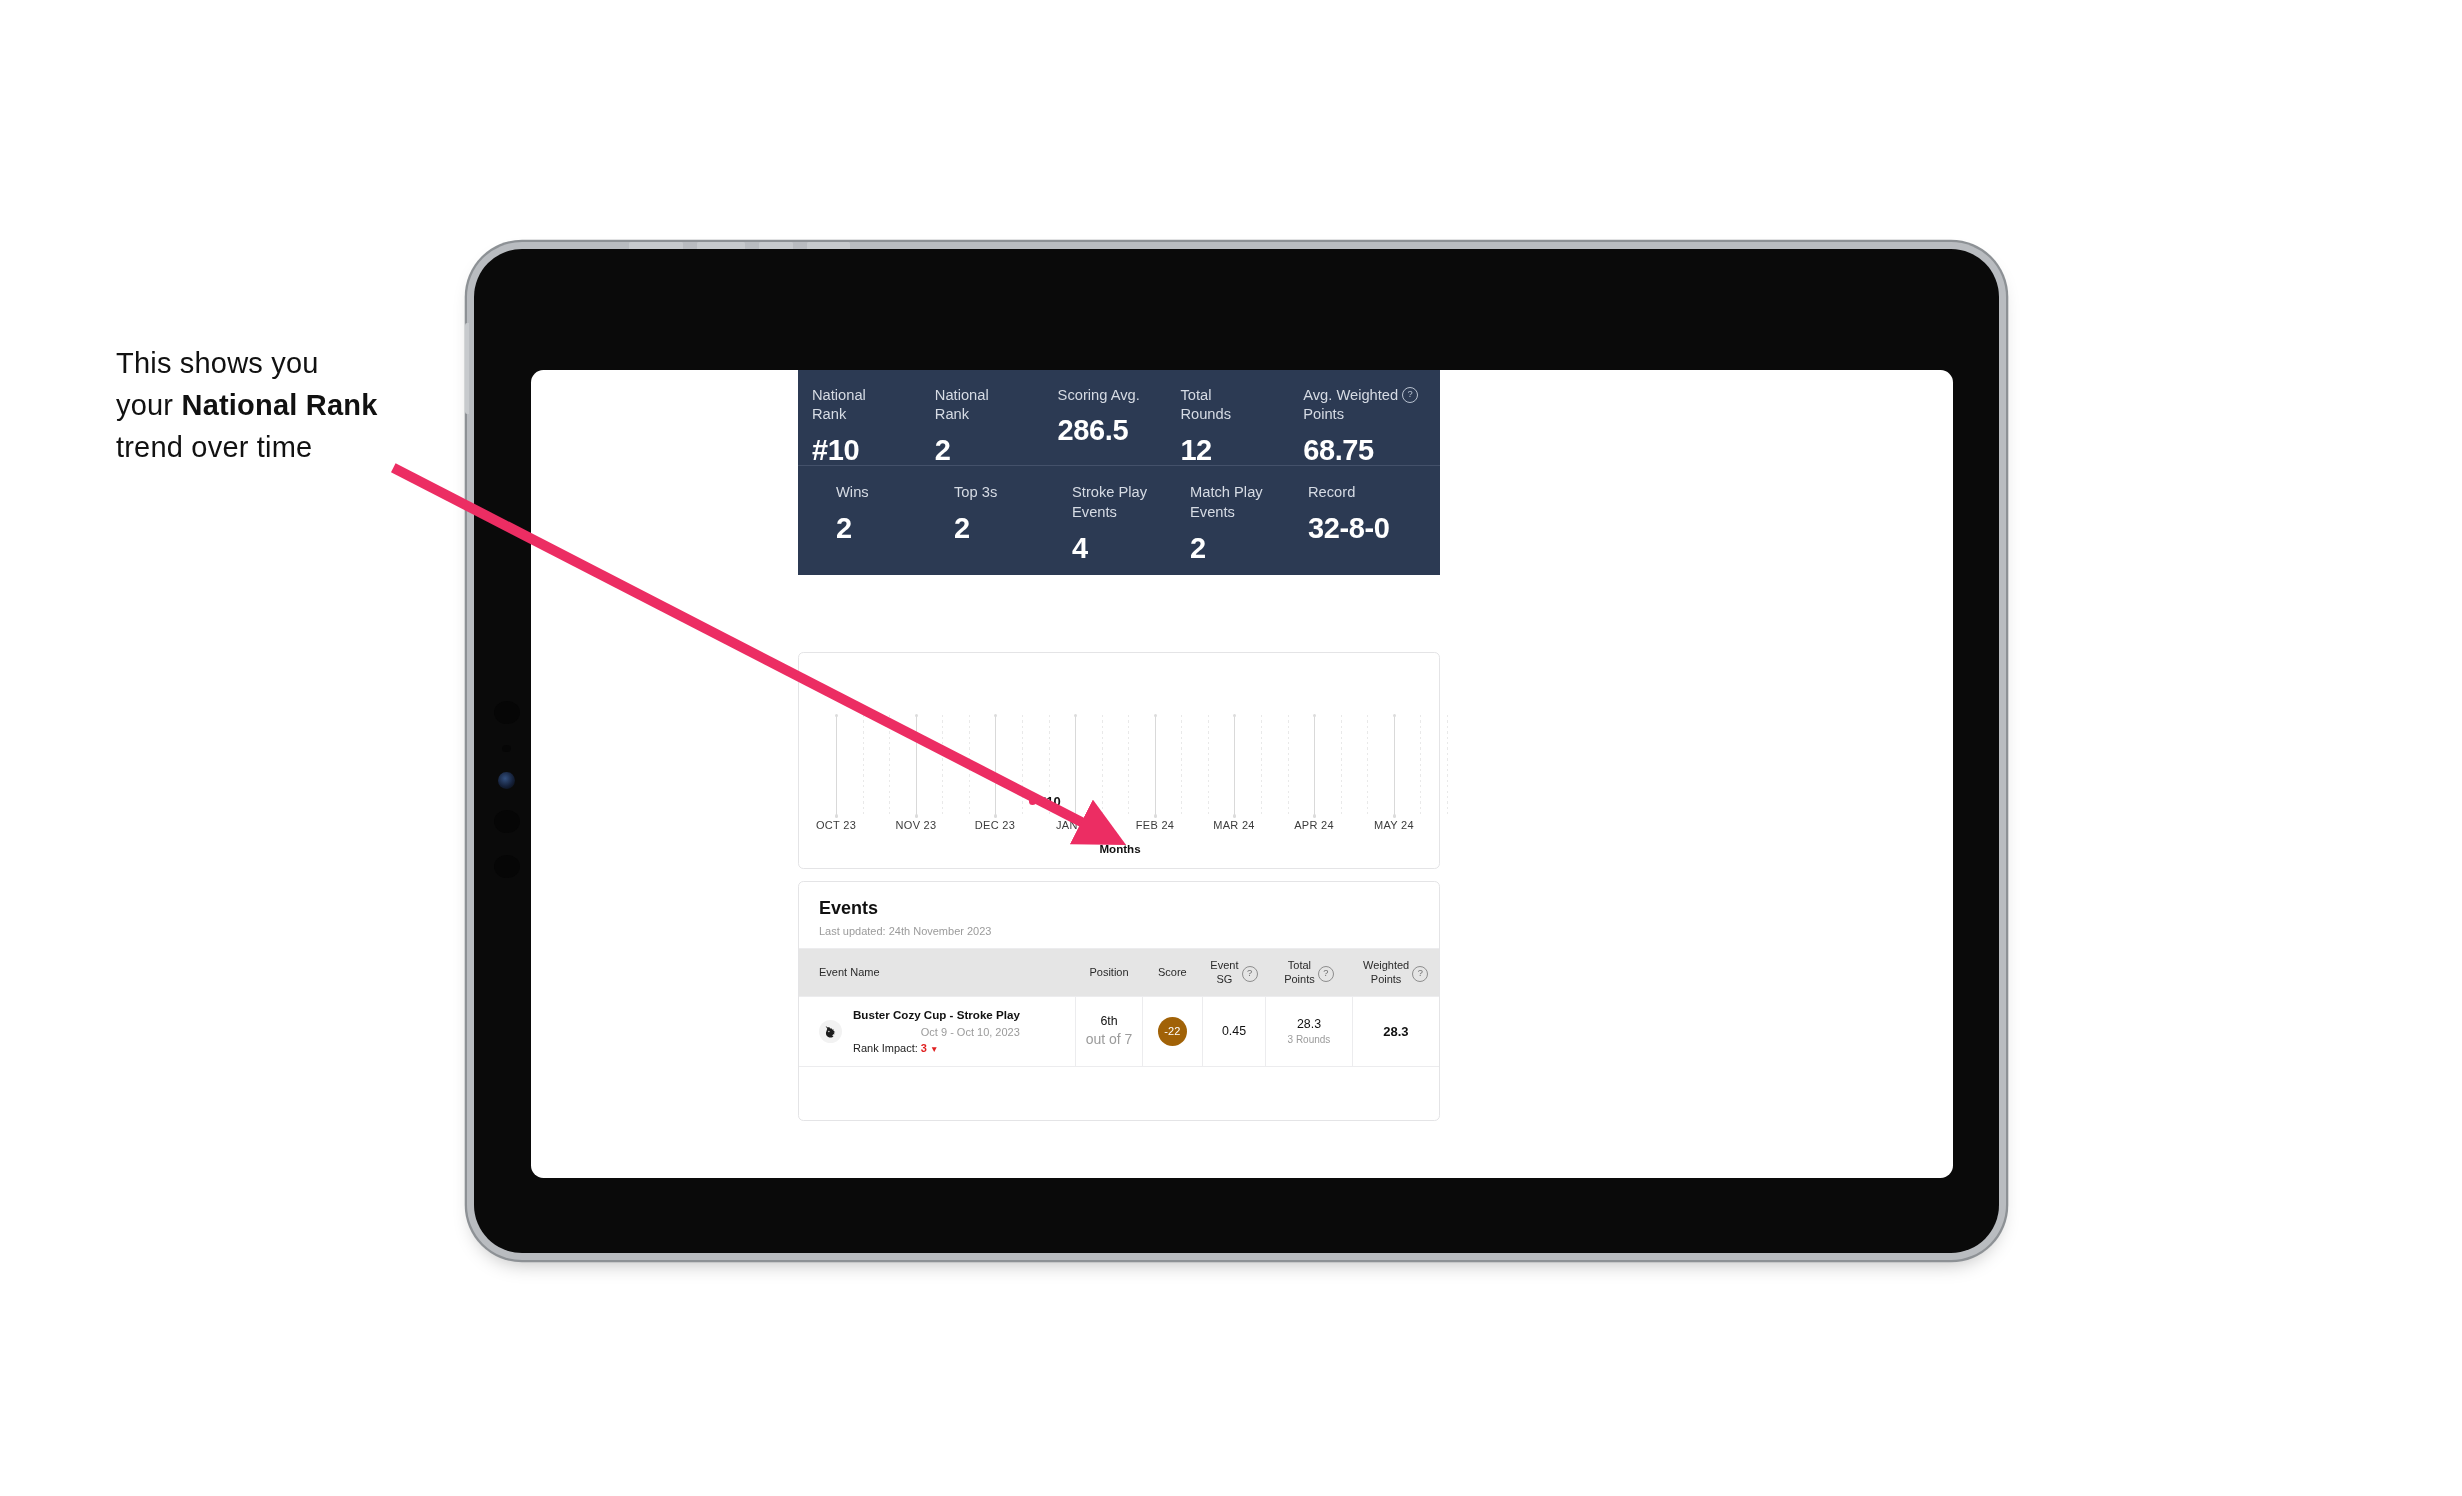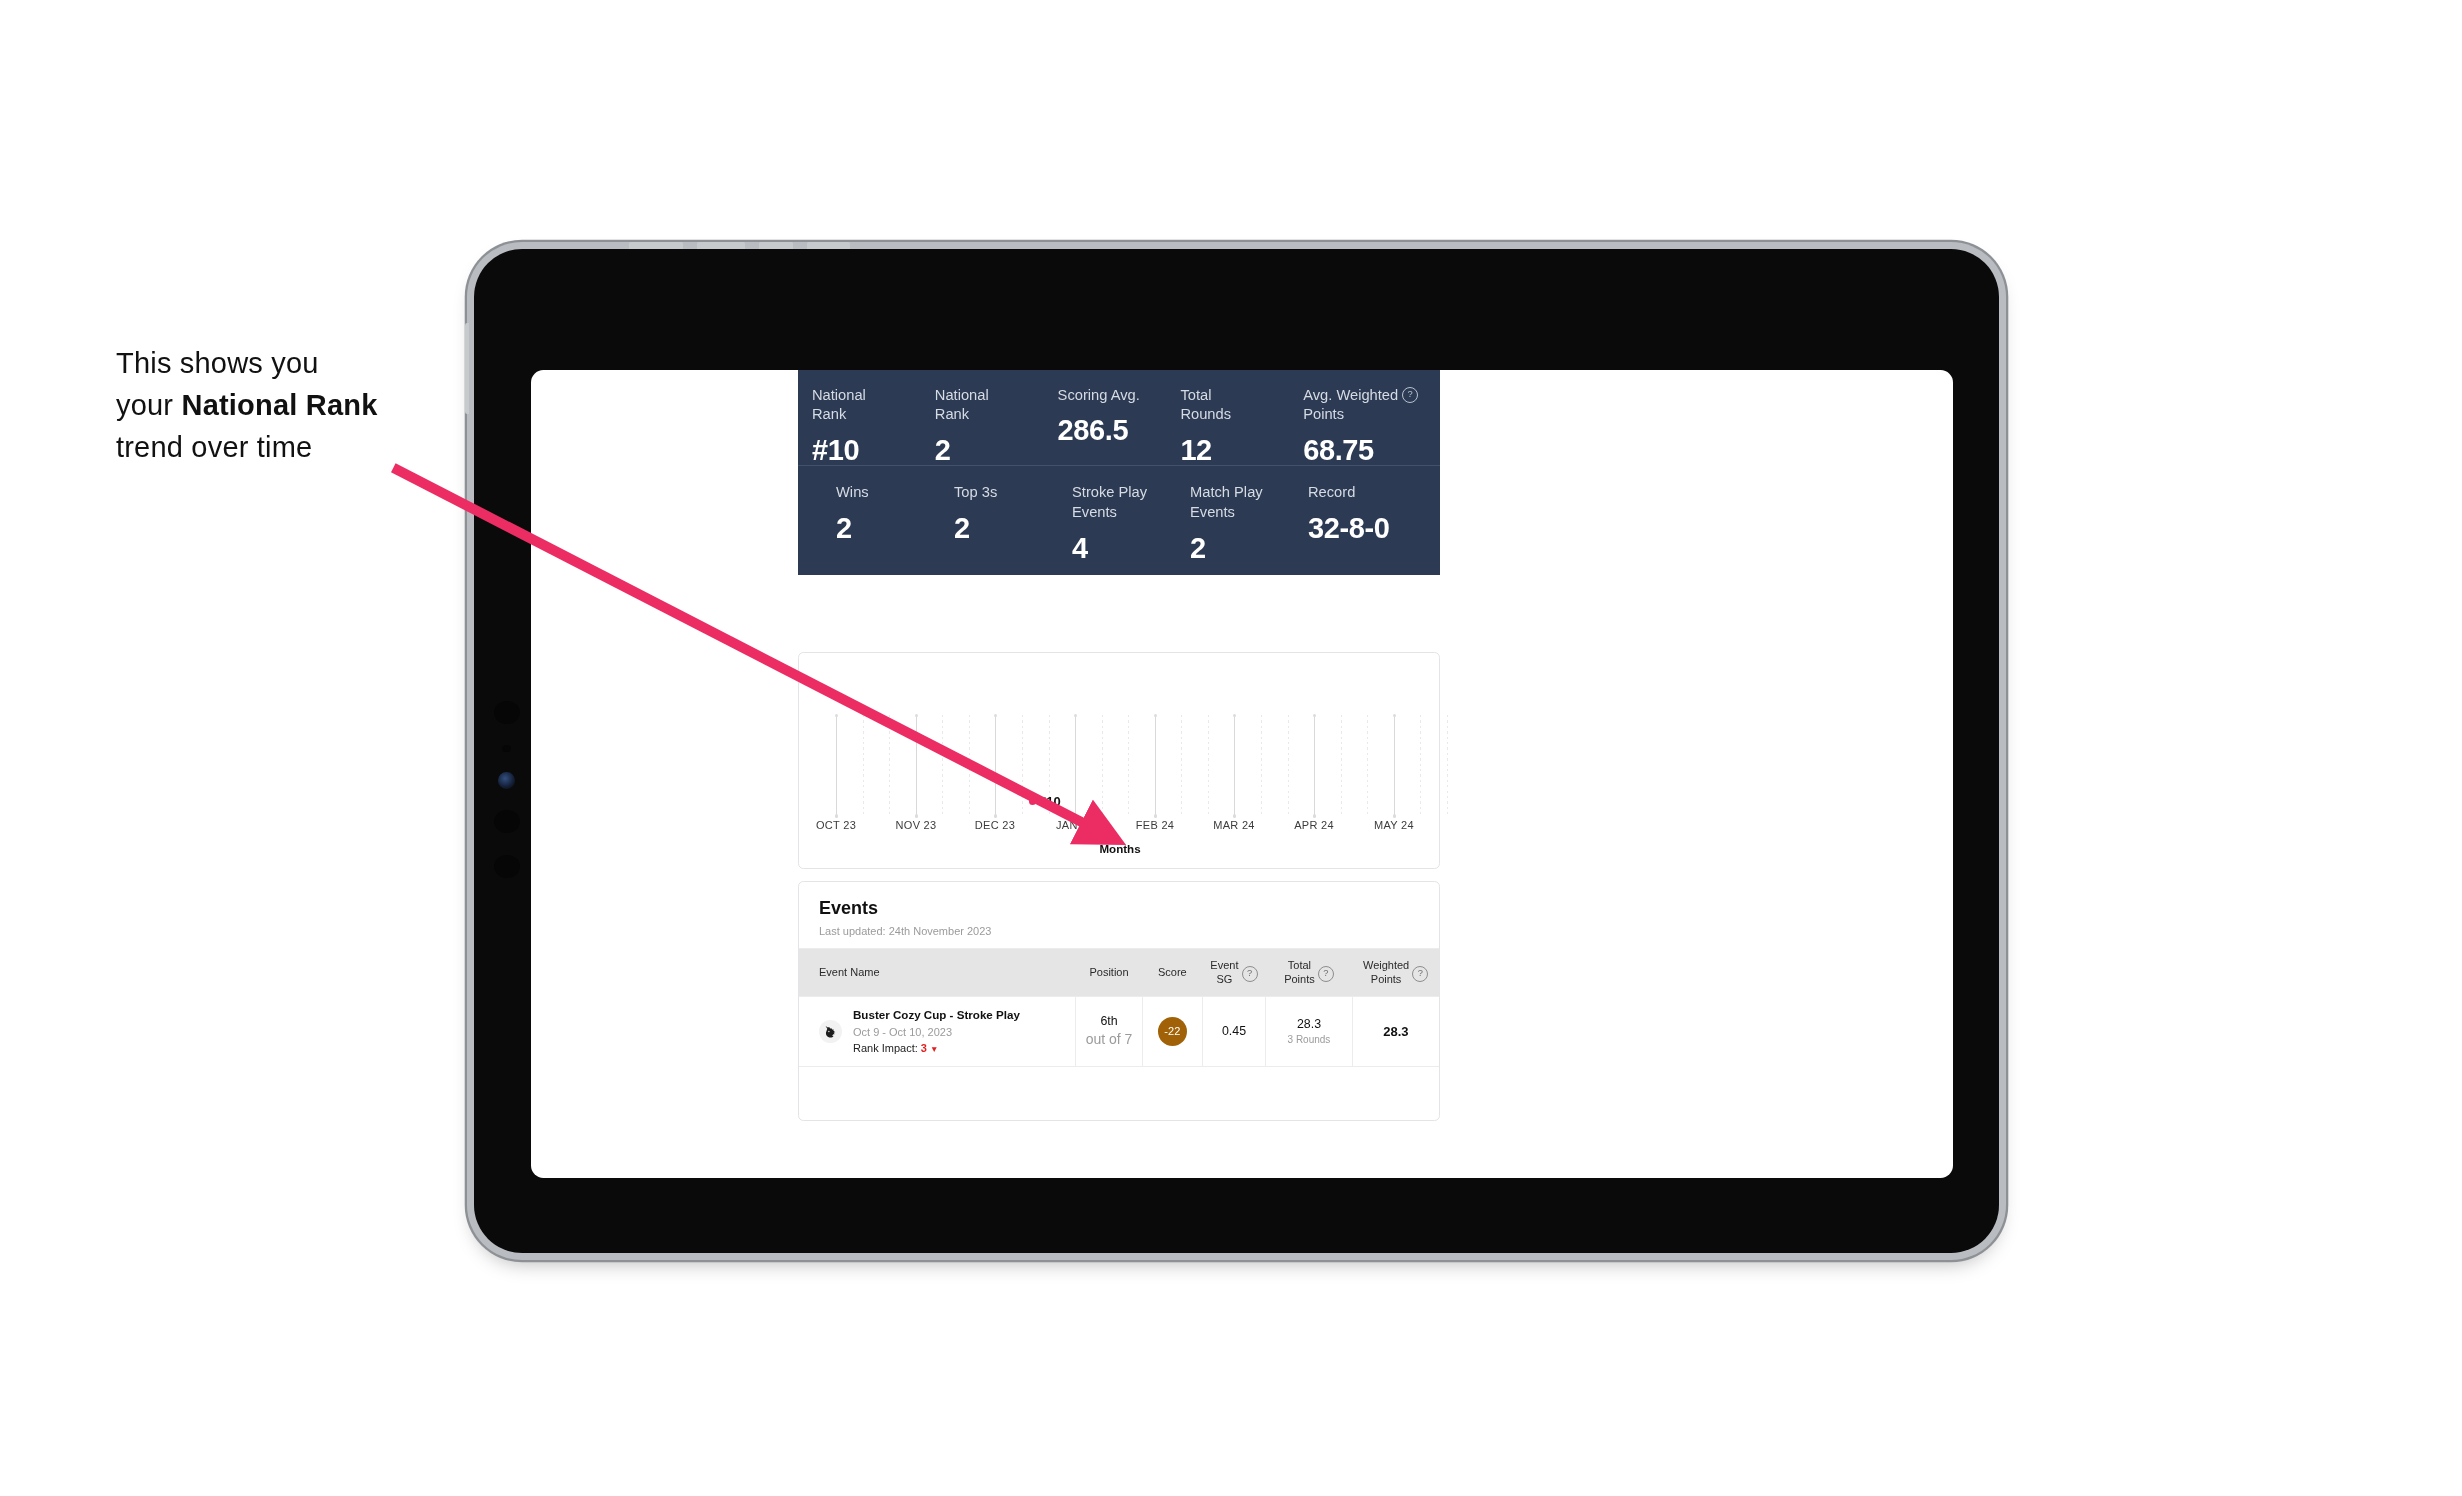--- a/index.html
+++ b/index.html
@@ -113,21 +113,21 @@
     border-bottom:0.8px solid #ececee;border-left:0.8px solid #ececee;
     padding:9.3px 3.1px;text-align:center;vertical-align:middle;
   }
   tbody td.name-col{border-left:none;text-align:left;padding-left:20px;}
   .evt-flex{display:flex;align-items:center;gap:11px;}
   .evt-logo{
     width:23px;height:23px;border-radius:50%;background:#f2f2f2;flex:0 0 auto;
     display:flex;align-items:center;justify-content:center;
   }
   .evt-name{font-size:11.6px;font-weight:700;color:#111;line-height:1.5;}
-  .evt-date{font-size:11px;color:#9b9b9b;line-height:1.5;}
+  .evt-date{font-size:11px;color:#9b9b9b;line-height:1.5;text-align:right;}
   .evt-rank{font-size:11px;color:#222;line-height:1.5;}
   .evt-rank .num{color:#e02020;font-weight:700;}
   .evt-rank .dn{color:#e02020;font-size:8.5px;}
   .pos-main{font-size:12.4px;color:#111;line-height:1.4;}
   .pos-sub{font-size:14px;color:#9b9b9b;line-height:1.4;}
   .score-badge{
     display:inline-flex;align-items:center;justify-content:center;
     width:29px;height:29px;border-radius:50%;background:#a16207;color:#fff;
     font-size:11px;font-weight:400;
   }

